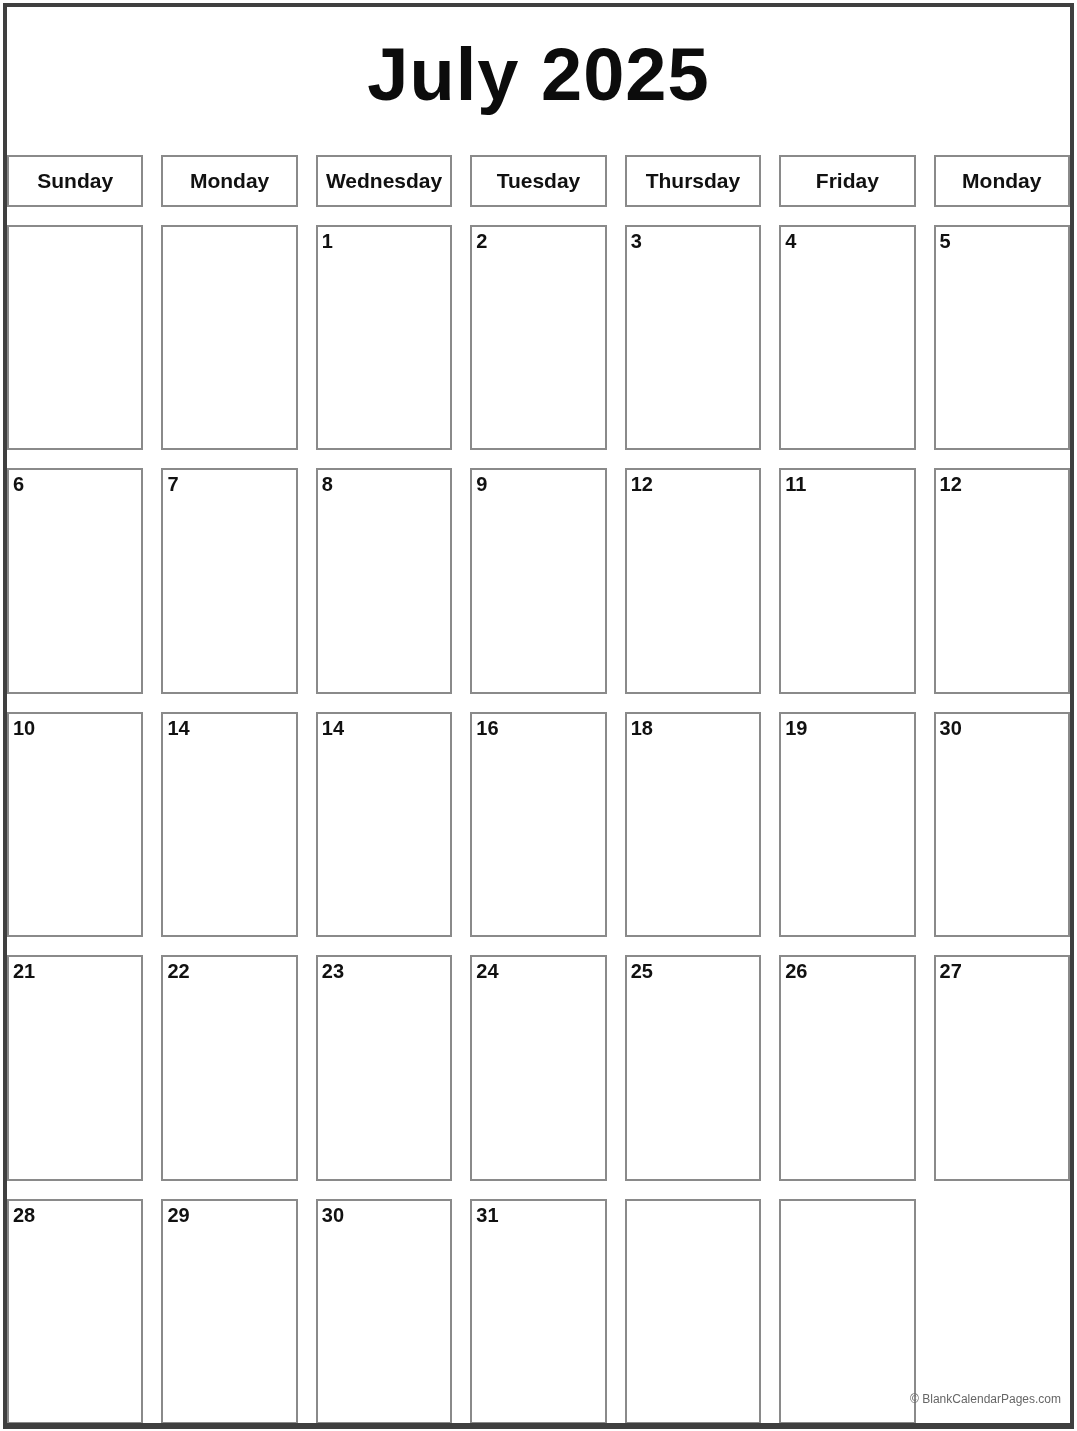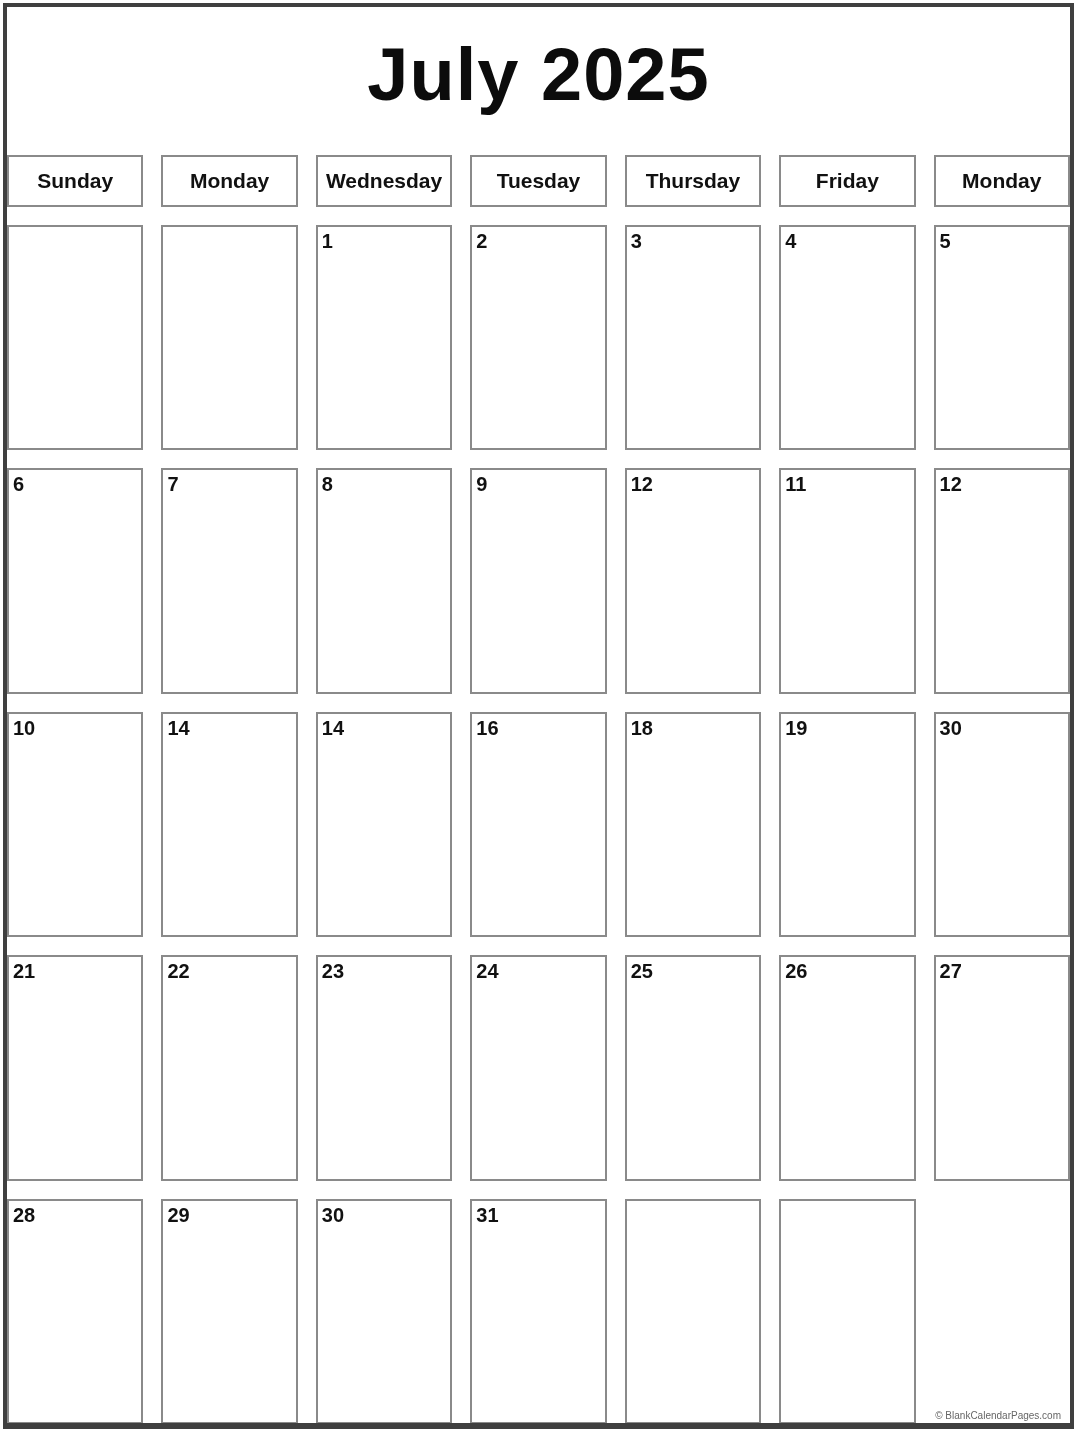--- a/index.html
+++ b/index.html
@@ -65,22 +65,22 @@
     font-weight: bold;
     font-size: 20px;
     color: #111111;
     line-height: 1.2;
     display: inline-block;
   }
 
   .watermark {
     position: absolute;
     right: 16px;
-    bottom: 10px;
-    font-size: 10px;
+    bottom: 25px;
+    font-size: 12px;
     color: #666666;
     z-index: 6;
   }
 </style>
 </head>
 <body>
 
 <div class="page">
   <div class="frame"></div>
 

